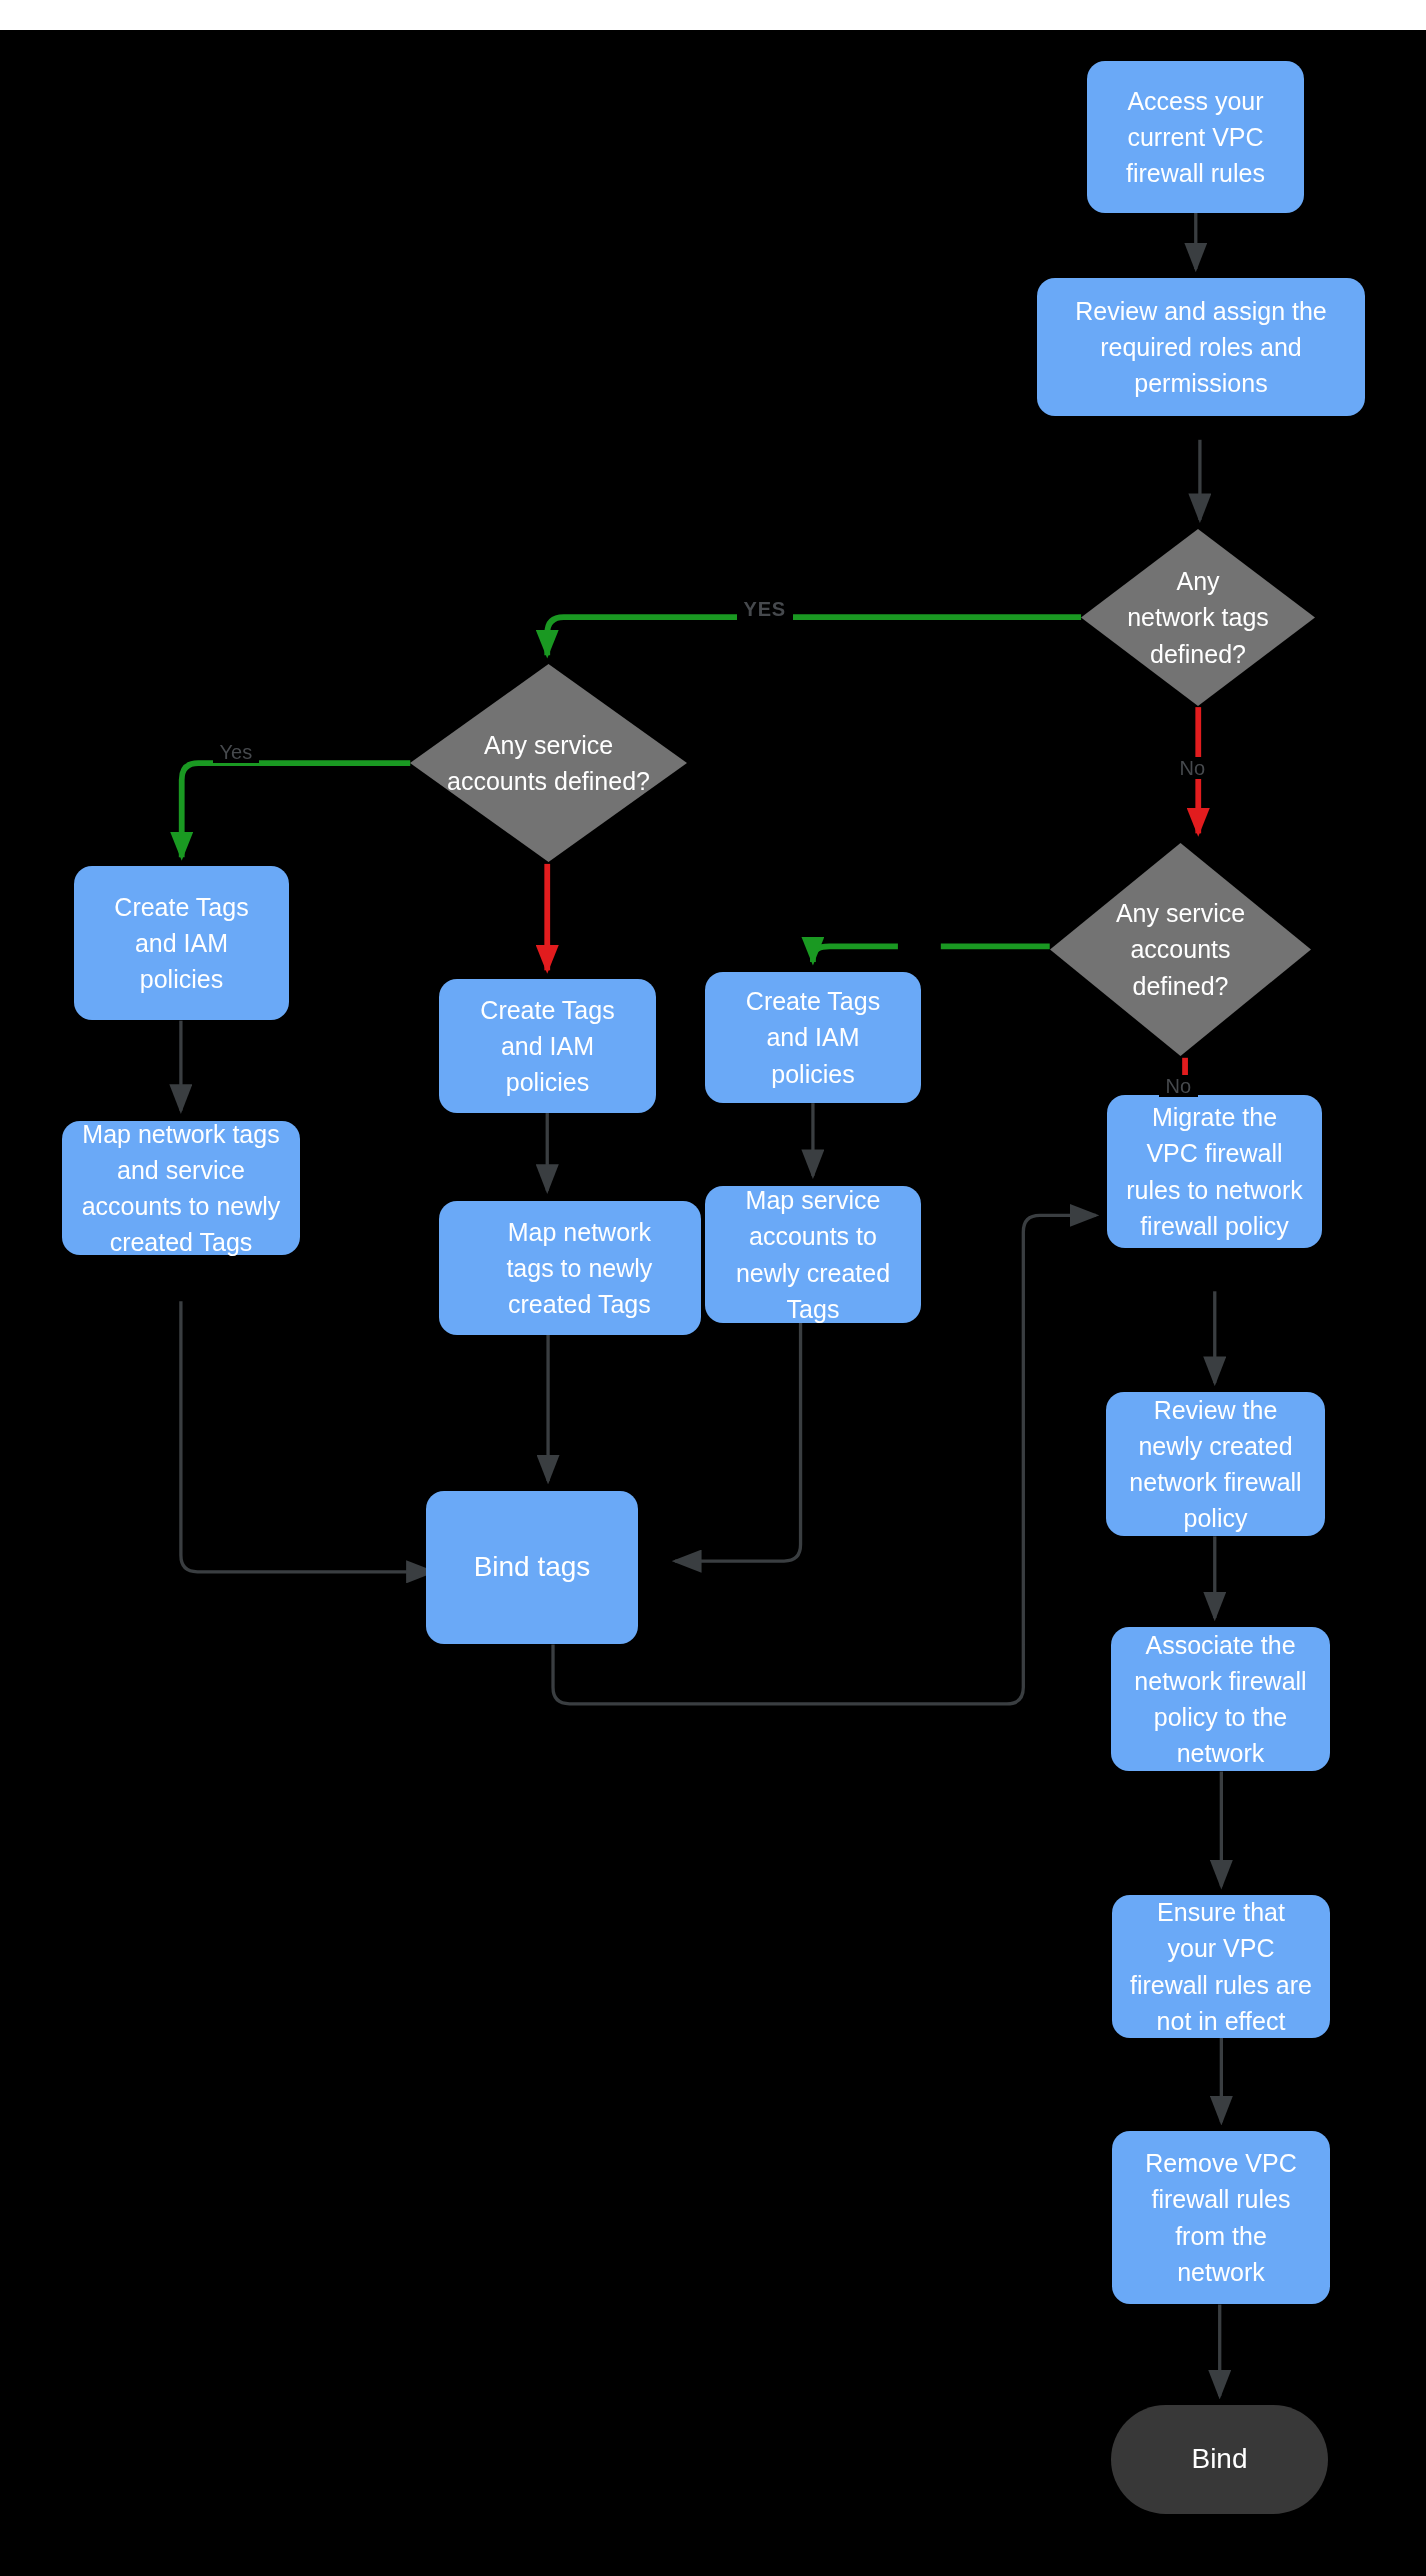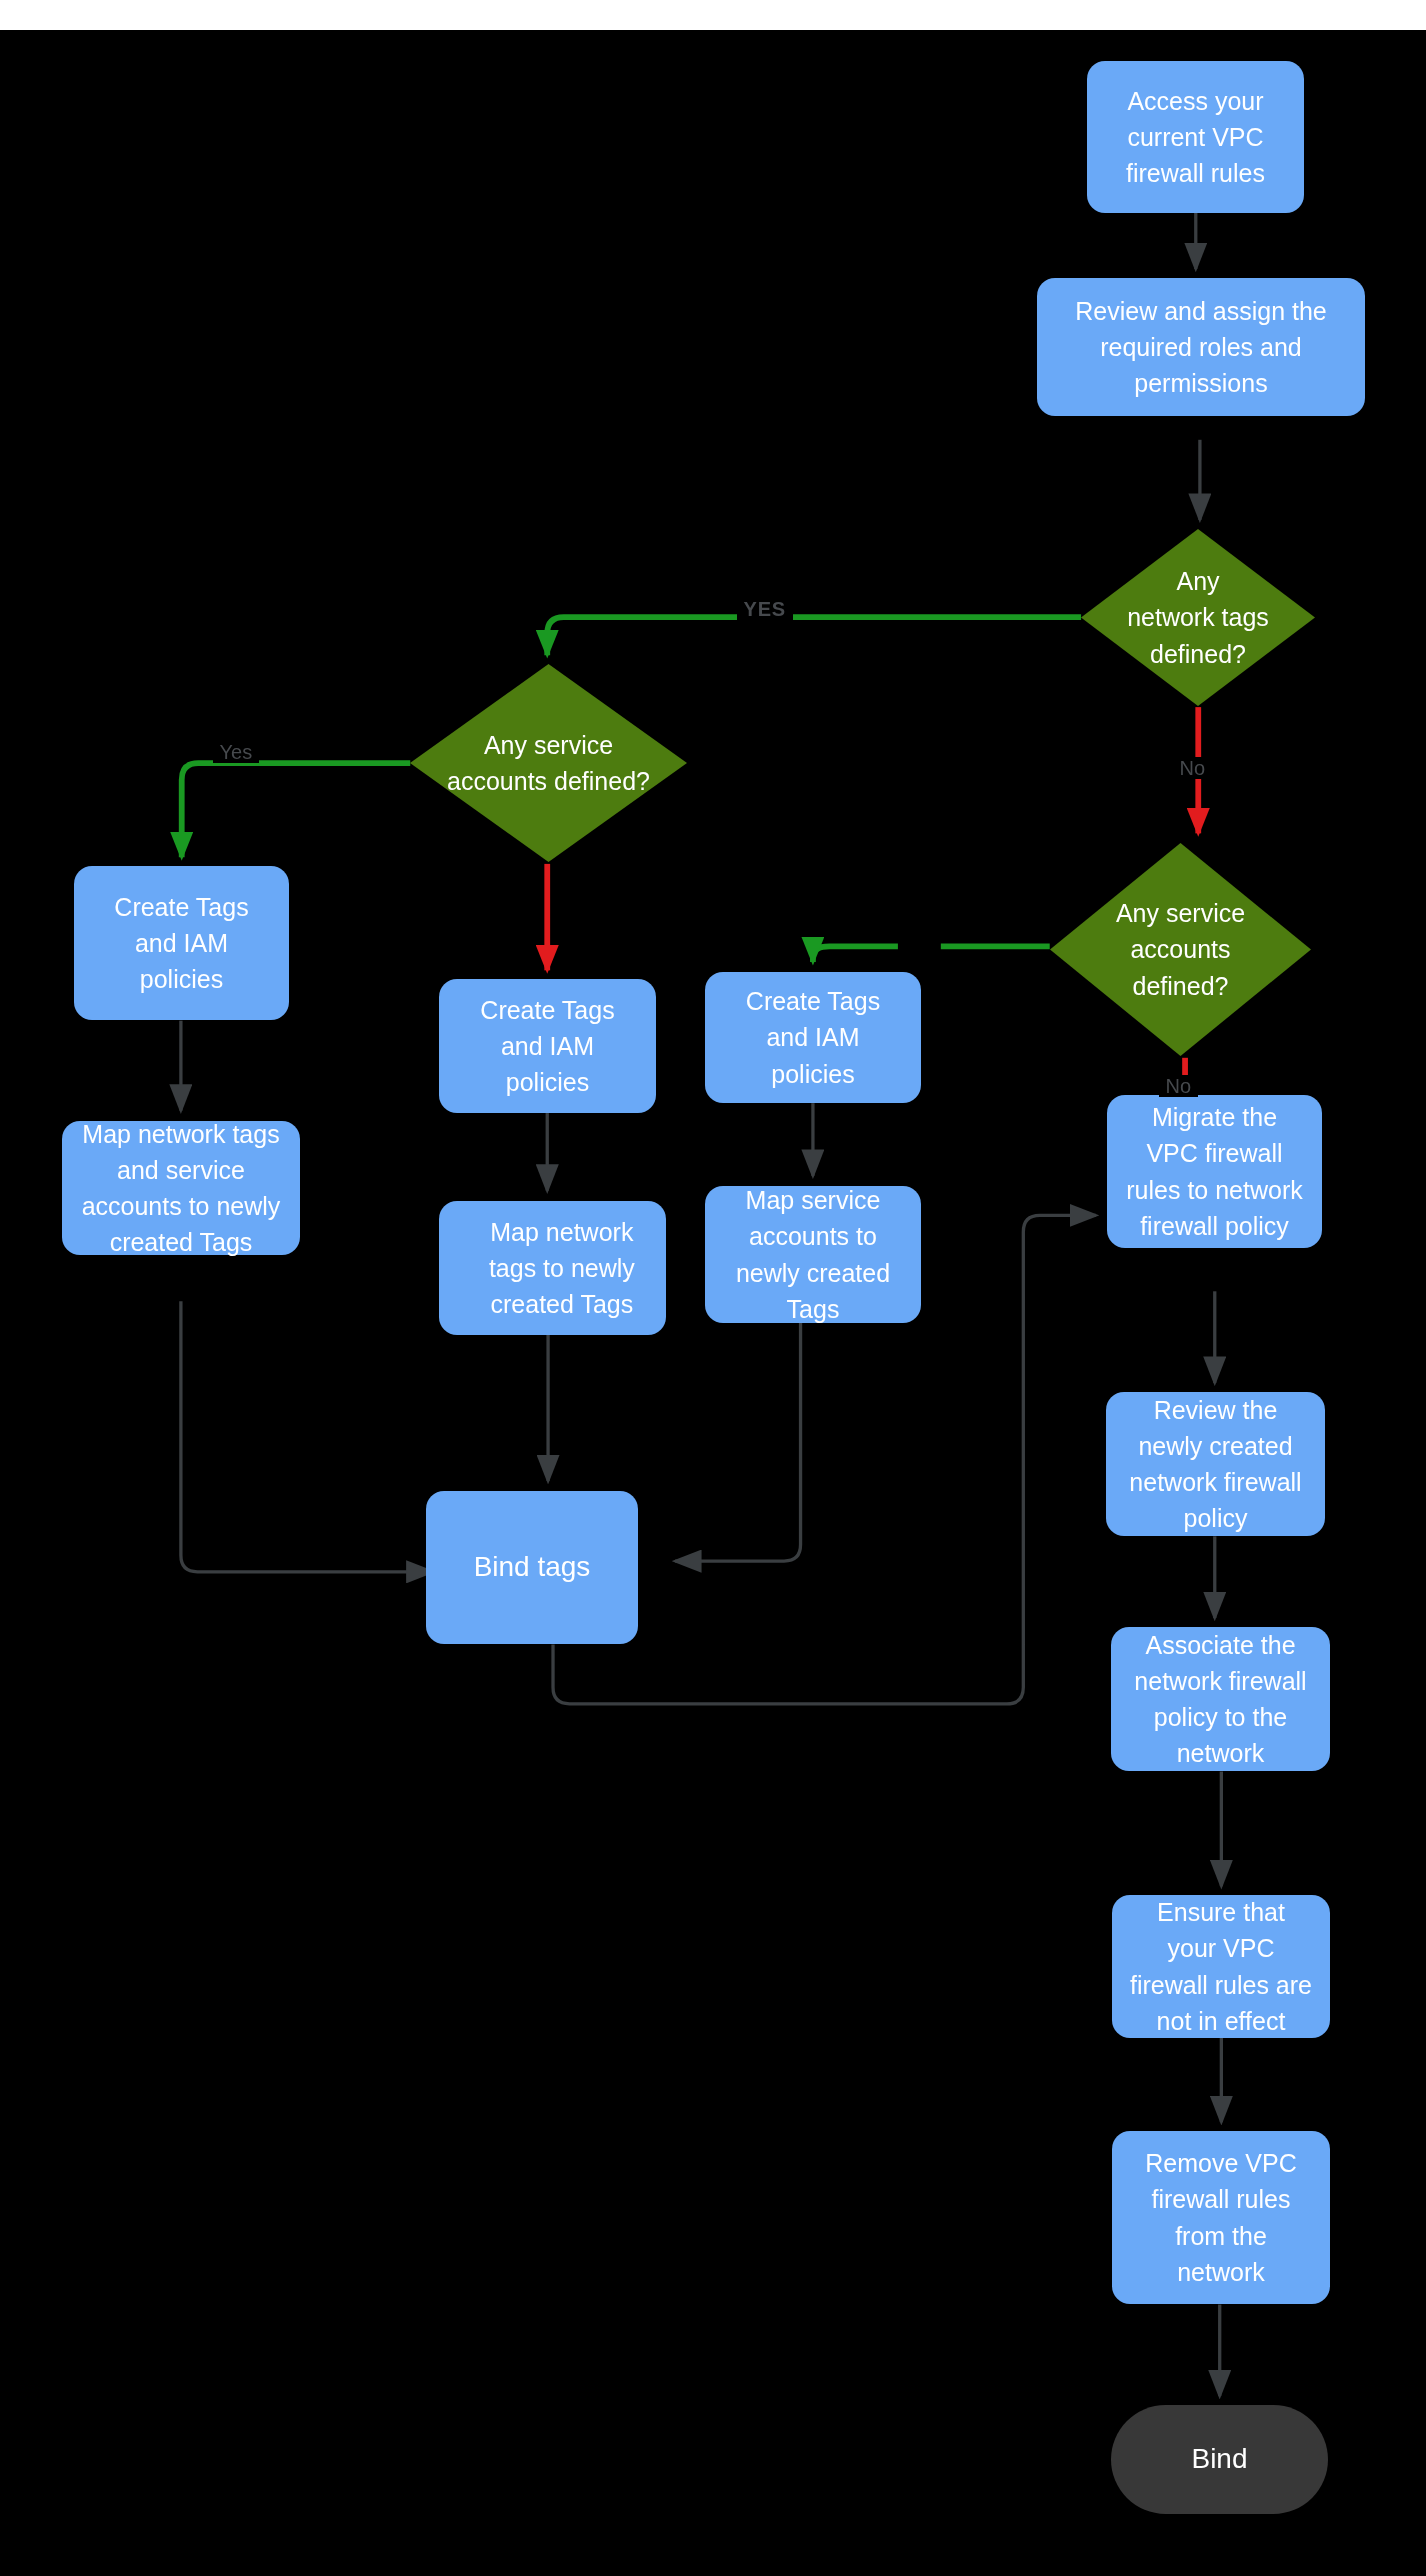--- a/index.html
+++ b/index.html
@@ -19,21 +19,21 @@
     display:flex;align-items:center;justify-content:center;
     text-align:center;
     color:#ffffff;
     font-size:25px;line-height:1.45;
     white-space:pre-line;
     box-sizing:border-box;
     padding:5px 8.3px;
   }
   .process{background:#6AA9F7;border-radius:18px;}
   .decision{
-    background:#4d7c0f;
+    background:#737373;
     clip-path:polygon(50% 0,100% 50%,50% 100%,0 50%);
     padding:5px 28px;
   }
   .terminator{background:#383838;border-radius:58px;font-size:28px;}
   .bind{font-size:28px;}
   .edge-label{
     position:absolute;
     background:#000000;
     color:#46494D;
     font-size:20px;
@@ -107,21 +107,21 @@
 
   <div class="node process" style="left:62px;top:1121px;width:238px;height:134px;">Map network tags
 and service
 accounts to newly
 created Tags</div>
 
   <div class="node process" style="left:439px;top:979px;width:217px;height:134px;">Create Tags
 and IAM
 policies</div>
 
-  <div class="node process" style="left:439px;top:1201px;width:227px;height:134px;padding-left:27px;">Map network
+  <div class="node process" style="left:439px;top:1201px;width:262px;height:134px;padding-left:27px;">Map network
 tags to newly
 created Tags</div>
 
   <div class="node process" style="left:705px;top:972px;width:216px;height:131px;">Create Tags
 and IAM
 policies</div>
 
   <div class="node process" style="left:705px;top:1186px;width:216px;height:137px;">Map service
 accounts  to
 newly created

